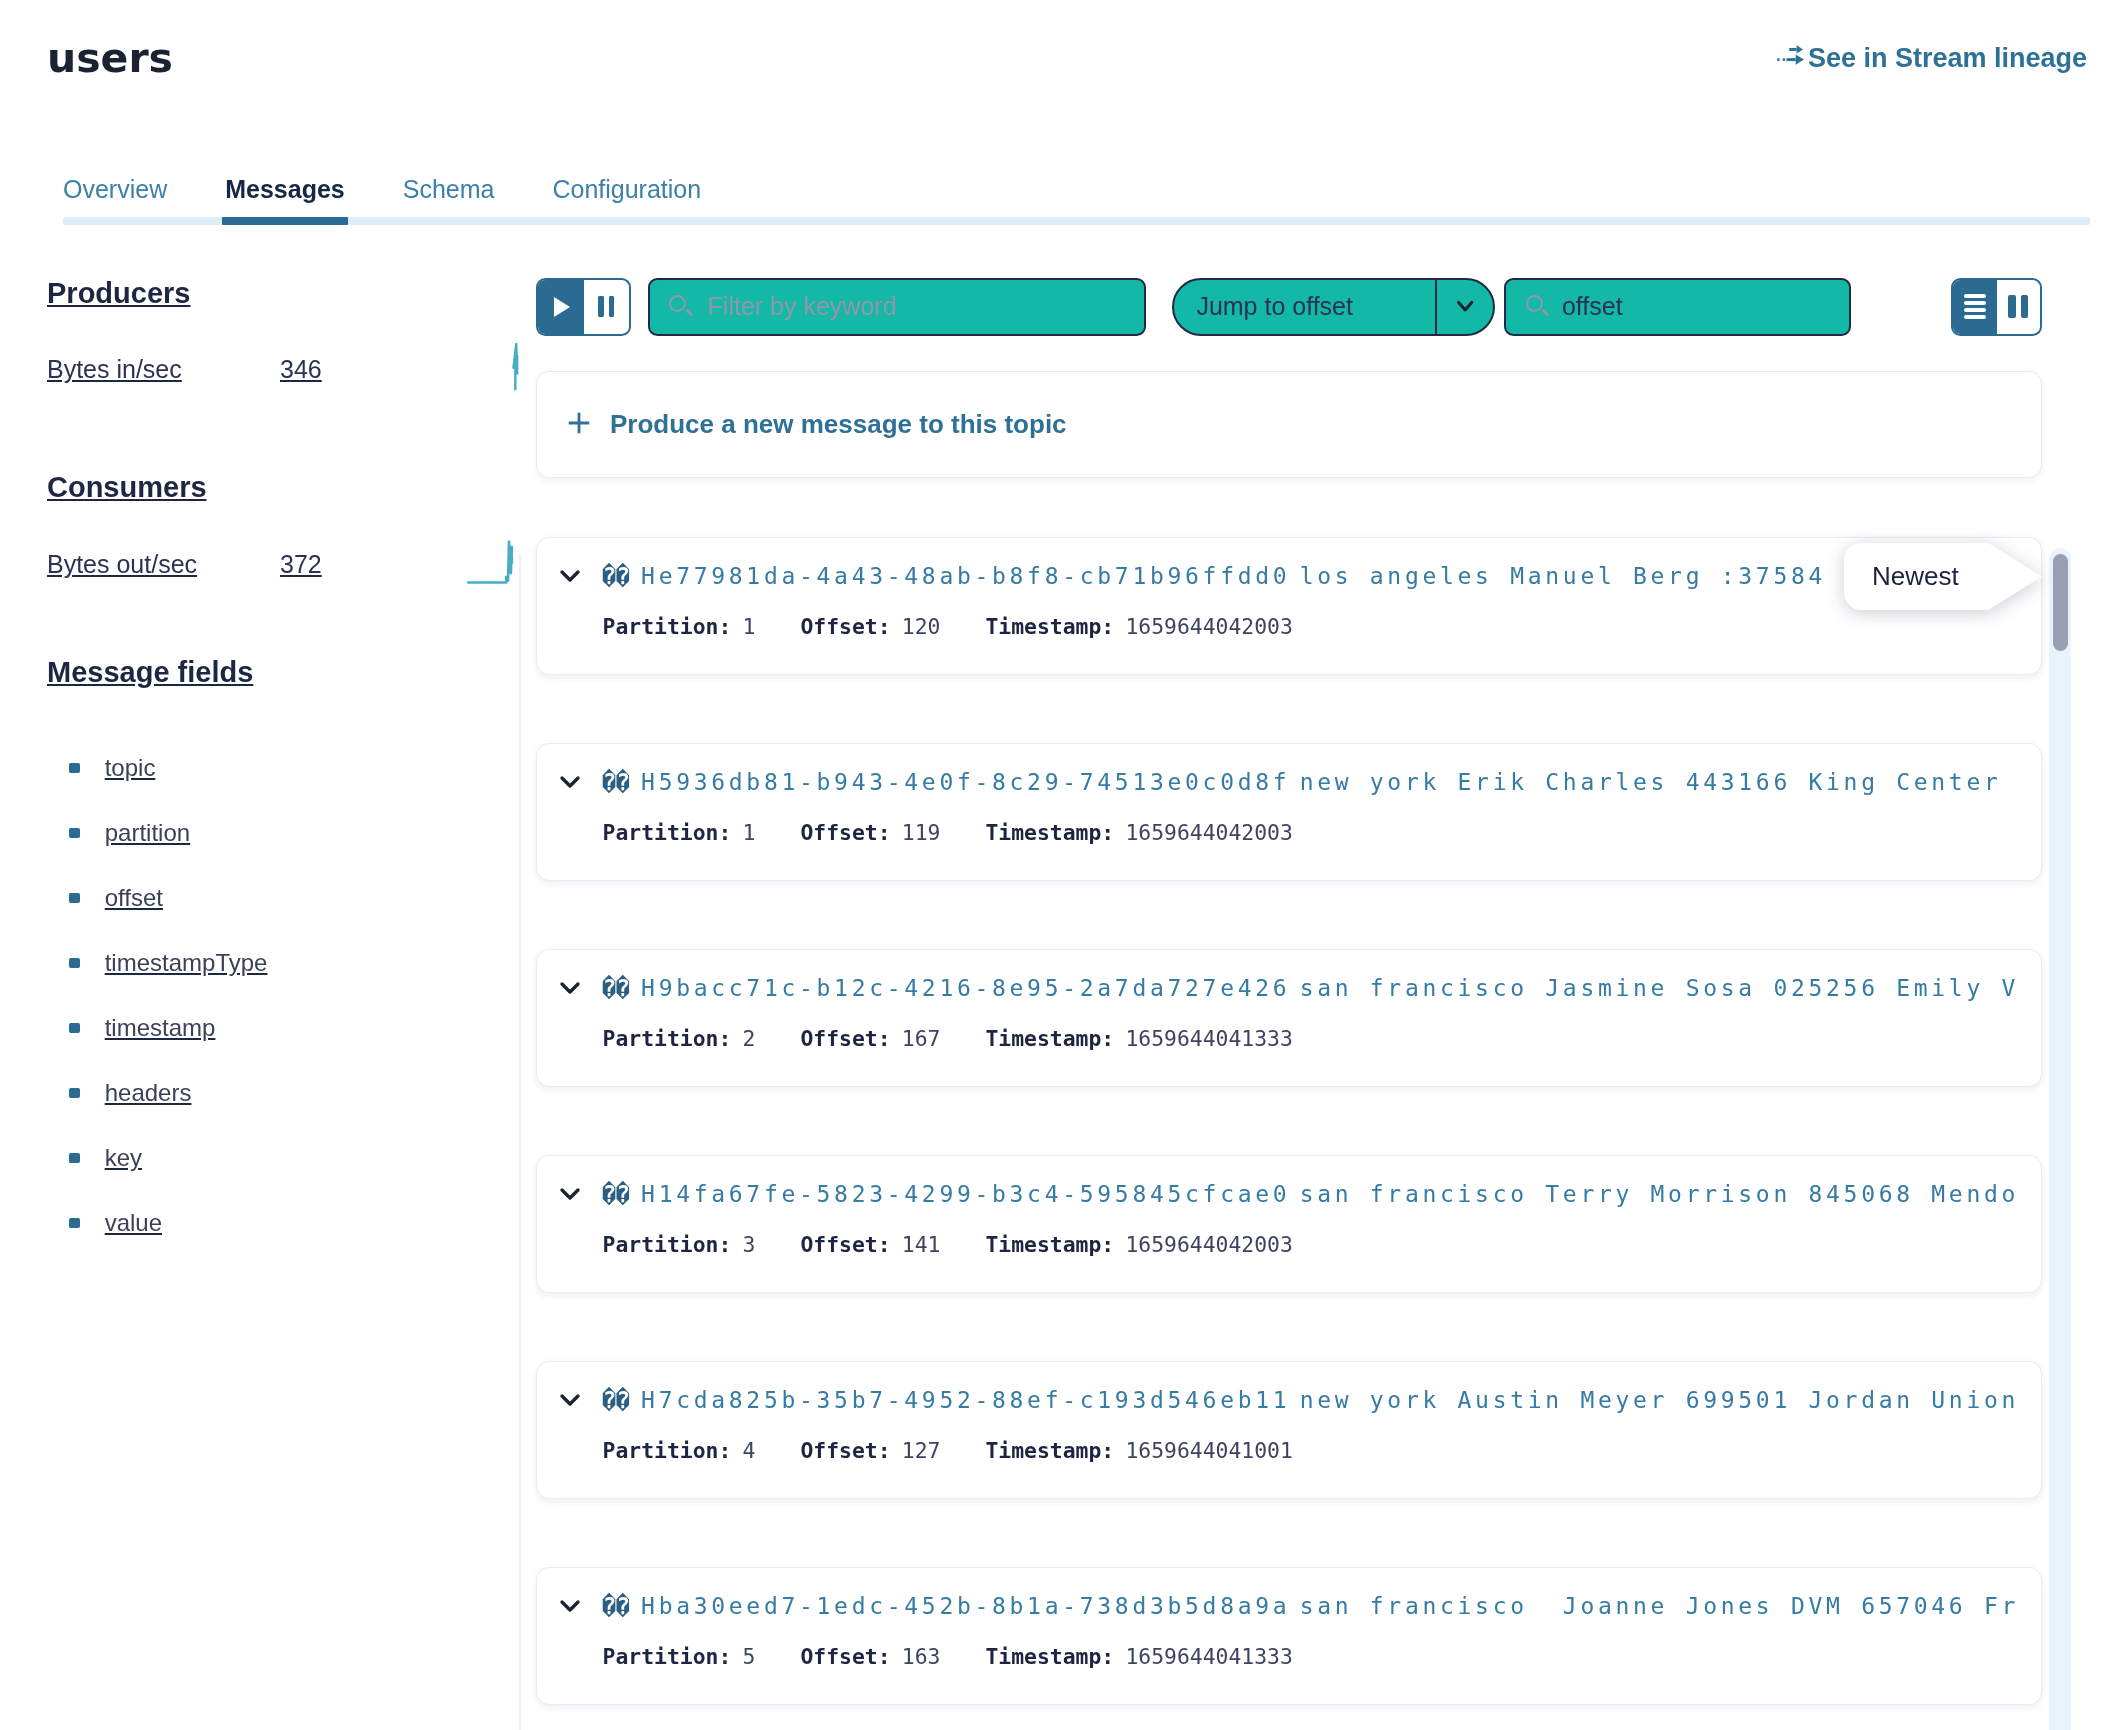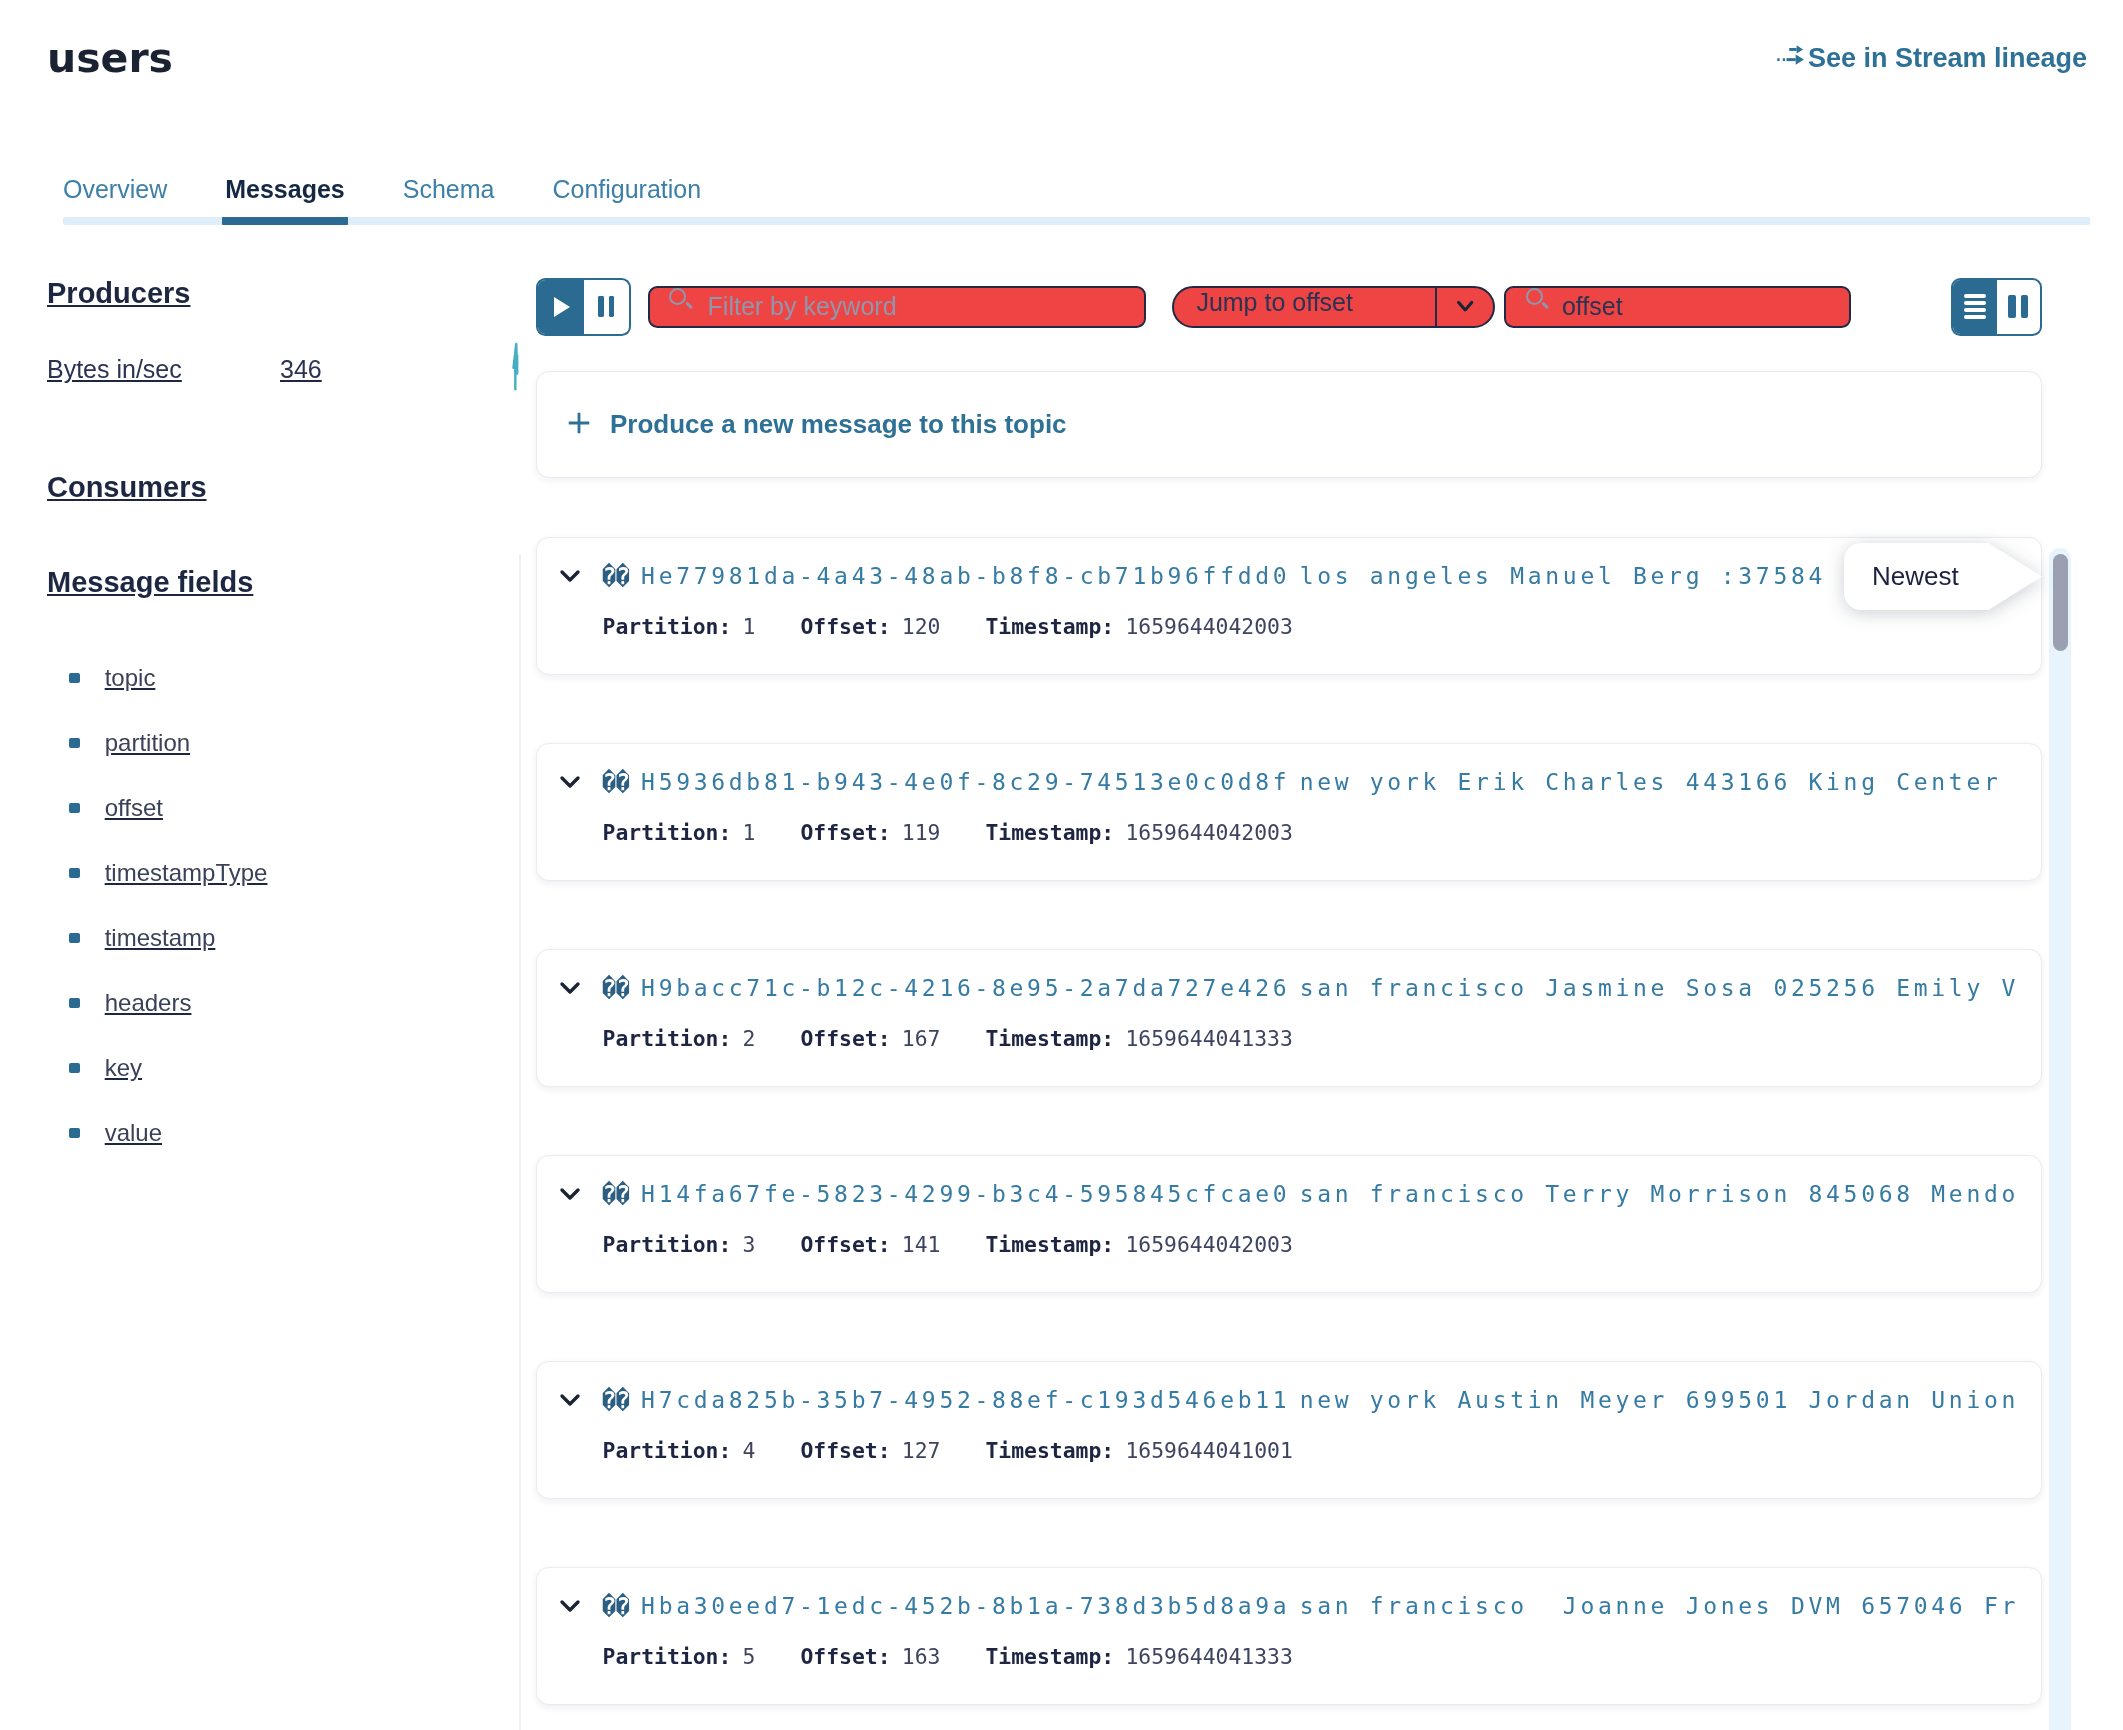--- a/index.html
+++ b/index.html
@@ -48,22 +48,22 @@
   .toolbar { display:flex; align-items:center; }
   .pp-group { display:flex; width:95px; height:58px; border:2.8px solid #2b6a91;
               border-radius:9.3px; overflow:hidden; background:#fff; flex-shrink:0; }
   .pp-half { flex:1; display:flex; align-items:center; justify-content:center; cursor:pointer; }
   .pp-play { background:#2b6a91; }
   .play-tri { width:0; height:0; border-top:10.3px solid transparent; border-bottom:10.3px solid transparent;
               border-left:16px solid #ffffff; margin-left:2.8px; }
   .pause-bars { display:inline-flex; gap:4.7px; }
   .pause-bars i { width:5.6px; height:20.5px; background:#2b6a91; border-radius:1.4px; }
 
-  .input-box { display:flex; height:42px; border:2.8px solid #212945;
-               border-radius:9.3px; background:#ef4444; }
+  .input-box { display:flex; align-items:center; height:58px; border:2.8px solid #212945;
+               border-radius:9.3px; background:#14b8a6; }
   .filter-box { width:498px; margin-left:17px; padding:0 18.6px; gap:15px; }
   .filter-box input, .offset-box input {
       border:none; outline:none; flex:1; min-width:0; font-size:25px;
       font-family:"Liberation Sans",sans-serif; color:#2b3252; background:transparent; }
   .filter-box input::placeholder, .offset-box input::placeholder { color:#9097ac; }
   .mag { position:relative; width:24px; height:24px; display:inline-block; color:#9097ab; flex-shrink:0; }
   .mag::before { content:''; position:absolute; left:0.9px; top:0.9px; width:13px; height:13px;
                  border:2.8px solid currentColor; border-radius:50%; }
   .mag::after { content:''; position:absolute; left:16px; top:16px; width:8.4px; height:3.3px;
                 background:currentColor; transform:rotate(45deg); border-radius:1.9px; }
@@ -159,20 +159,29 @@
         <span class="metric-value">346</span>
         <span class="spark">
           <svg width="20.5" height="50" viewBox="0 0 22 54">
             <path d="M10 52 L10 16 L8 28 L11 2 L12 34 L12 14" fill="none" stroke="#45aec2" stroke-width="2.6" stroke-linejoin="round"></path>
           </svg>
         </span>
       </div>
 
       <div class="side-gap-1"></div>
       <div class="side-heading">Consumers</div>
+      <div class="metric-row">
+        <span class="metric-label">Bytes out/sec</span>
+        <span class="metric-value">372</span>
+        <span class="spark">
+          <svg width="62" height="52" viewBox="0 0 66 56">
+            <path d="M2 50 H44 L44 44 L46 48 L47 6 L49 40 L50 12 L50 30" fill="none" stroke="#45aec2" stroke-width="2.8" stroke-linejoin="round"></path>
+          </svg>
+        </span>
+      </div>
 
       <div class="side-gap-2"></div>
       <div class="side-heading">Message fields</div>
       <ul class="field-list">
         <li class="field-item">
             <span class="bullet"></span>
             <span>topic</span>
           </li>
         <li class="field-item">
             <span class="bullet"></span>

